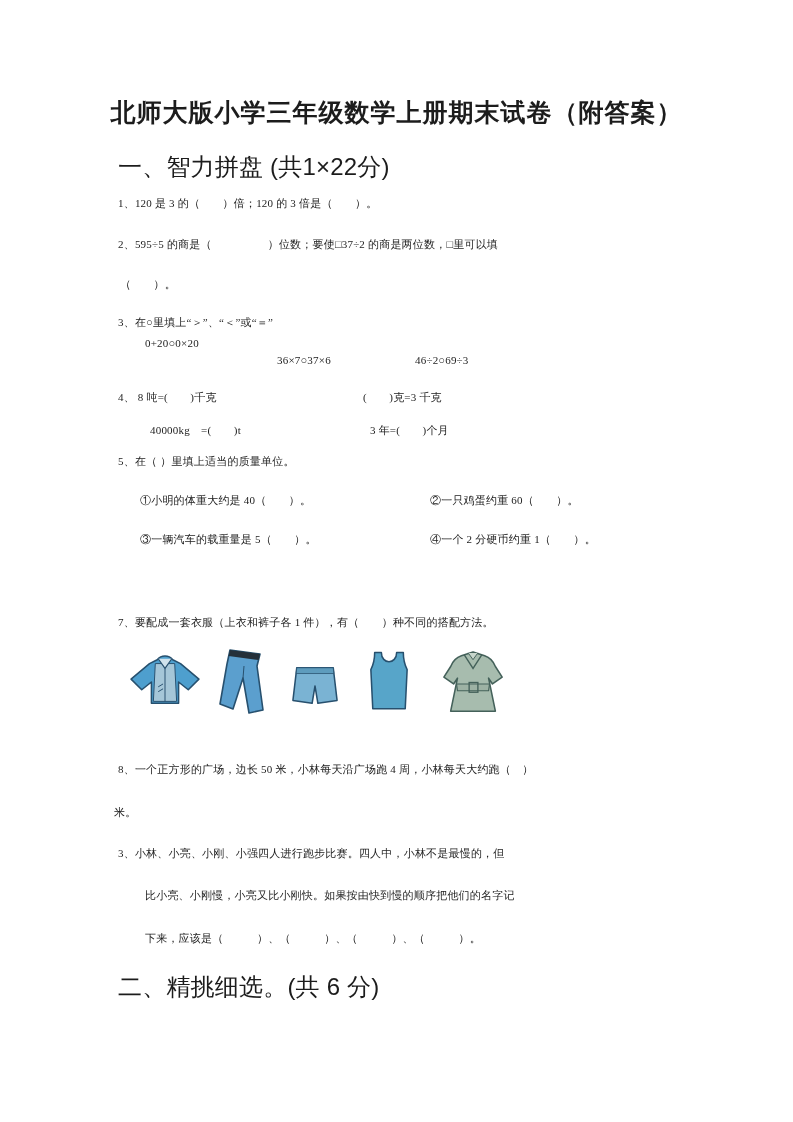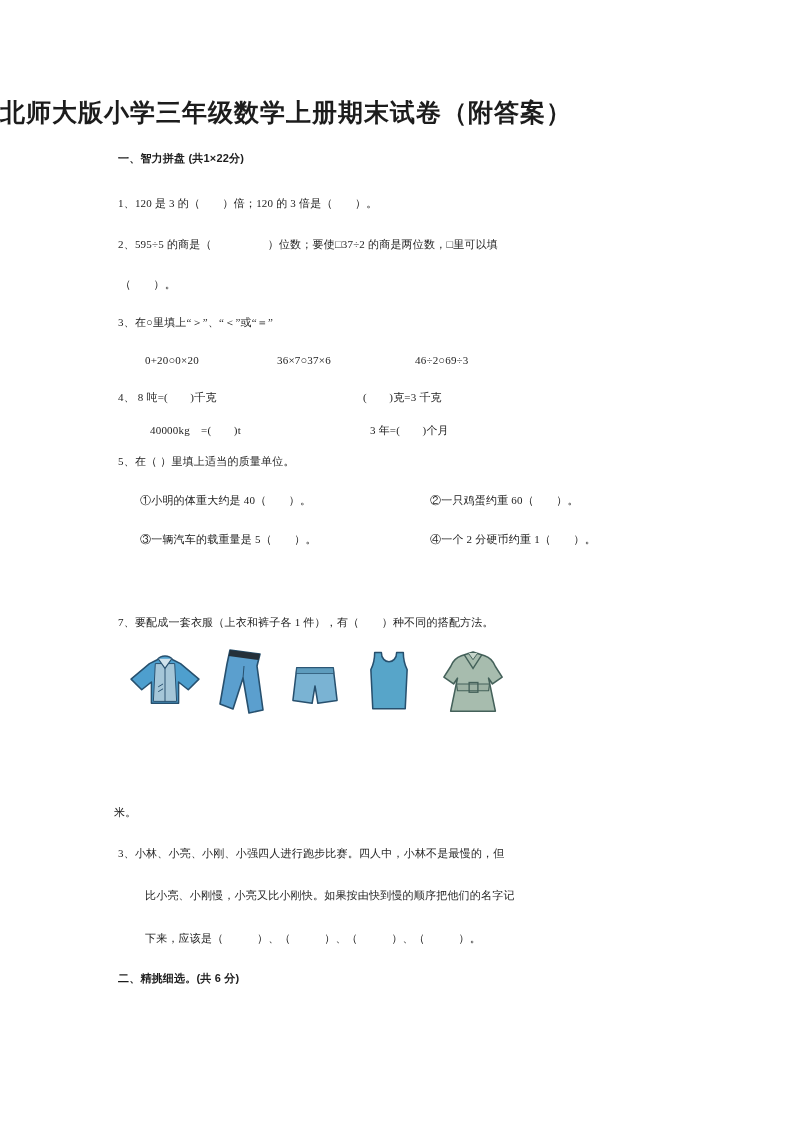--- a/index.html
+++ b/index.html
@@ -18,50 +18,50 @@
     white-space: nowrap;
     font-size: 11px;
     line-height: 1.3;
     letter-spacing: 0.2px;
   }
   .doc-title {
     position: absolute;
     left: 0;
     top: 96px;
     width: 100%;
-    text-align: left;
+    text-align: center;
     font-family: "Liberation Sans", "DejaVu Sans", sans-serif;
     font-weight: bold;
     font-size: 25px;
     letter-spacing: 1px;
   }
   .section-heading {
     font-family: "Liberation Sans", "DejaVu Sans", sans-serif;
-    font-weight: bold;
-    font-size: 11px;
+    font-weight: normal;
+    font-size: 24px;
   }
   .clothes-icon { position: absolute; }
   svg { display: block; }
 </style>
 </head>
 <body>
 
 <div class="page">
 
   <div class="doc-title">北师大版小学三年级数学上册期末试卷（附答案）</div>
 
   <div class="t section-heading" style="left:118px; top:151px;">一、智力拼盘 (共1×22分)</div>
 
   <div class="t" style="left:118px; top:196px;">1、120 是 3 的（　　）倍；120 的 3 倍是（　　）。</div>
 
   <div class="t" style="left:118px; top:237px;">2、595÷5 的商是（　　　　　）位数；要使□37÷2 的商是两位数，□里可以填</div>
   <div class="t" style="left:120px; top:277px;">（　　）。</div>
 
   <div class="t" style="left:118px; top:315px;">3、在○里填上“＞”、“＜”或“＝”</div>
-  <div class="t" style="left:145px; top:353px;text-align:center;">0+20○0×20</div>
+  <div class="t" style="left:145px; top:336px;text-align:center;">0+20○0×20</div>
   <div class="t" style="left:277px; top:353px;">36×7○37×6</div>
   <div class="t" style="left:415px; top:353px;text-align:center;">46÷2○69÷3</div>
 
   <div class="t" style="left:118px; top:390px;">4、 8 吨=(　　)千克</div>
   <div class="t" style="left:363px; top:390px;">(　　)克=3 千克</div>
   <div class="t" style="left:150px; top:423px;">40000kg　=(　　)t</div>
   <div class="t" style="left:370px; top:423px;">3 年=(　　)个月</div>
 
   <div class="t" style="left:118px; top:454px;">5、在（ ）里填上适当的质量单位。</div>
   <div class="t" style="left:140px; top:493px;">①小明的体重大约是 40（　　）。</div>
@@ -102,20 +102,21 @@
   <div class="clothes-icon" style="left:440px; top:648px;">
     <svg width="68" height="70" viewBox="0 0 70 72">
       <path d="M34 4 L46 8 C52 10 55 14 57 19 L64 30 L54 37 L50 31 L57 65 L11 65 L18 31 L14 37 L4 30 L11 19 C13 14 16 10 22 8 Z" fill="#a7bcae" stroke="#44615a" stroke-width="1.6" stroke-linejoin="round"></path>
       <path d="M25 7 L34 21 L43 7" fill="none" stroke="#44615a" stroke-width="1.4"></path>
       <path d="M29 5 L34 12 L39 5" fill="#c8d6cc" stroke="#44615a" stroke-width="1"></path>
       <path d="M17 37 L51 37 L50 44 L18 44 Z" fill="#9db2a4" stroke="#44615a" stroke-width="1.2"></path>
       <rect x="30" y="35.5" width="9" height="10" fill="none" stroke="#44615a" stroke-width="1.4"></rect>
     </svg>
   </div>
 
+  <div class="t" style="left:118px; top:762px;">8、一个正方形的广场，边长 50 米，小林每天沿广场跑 4 周，小林每天大约跑（　）</div>
   <div class="t" style="left:114px; top:805px;">米。</div>
 
   <div class="t" style="left:118px; top:846px;">3、小林、小亮、小刚、小强四人进行跑步比赛。四人中，小林不是最慢的，但</div>
   <div class="t" style="left:145px; top:888px;text-align:right;">比小亮、小刚慢，小亮又比小刚快。如果按由快到慢的顺序把他们的名字记</div>
   <div class="t" style="left:145px; top:931px;">下来，应该是（　　　）、（　　　）、（　　　）、（　　　）。</div>
 
   <div class="t section-heading" style="left:118px; top:971px;">二、精挑细选。(共 6 分)</div>
 
 </div>
 

